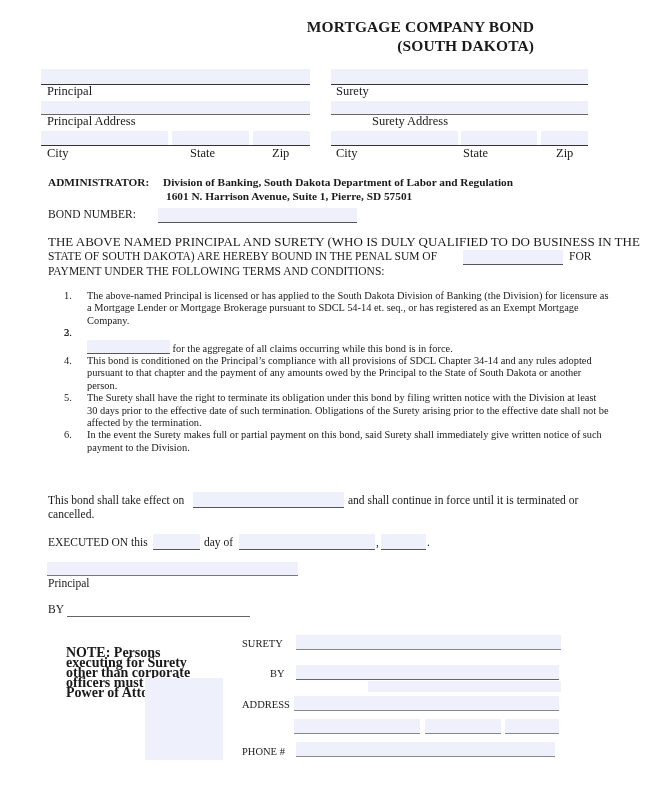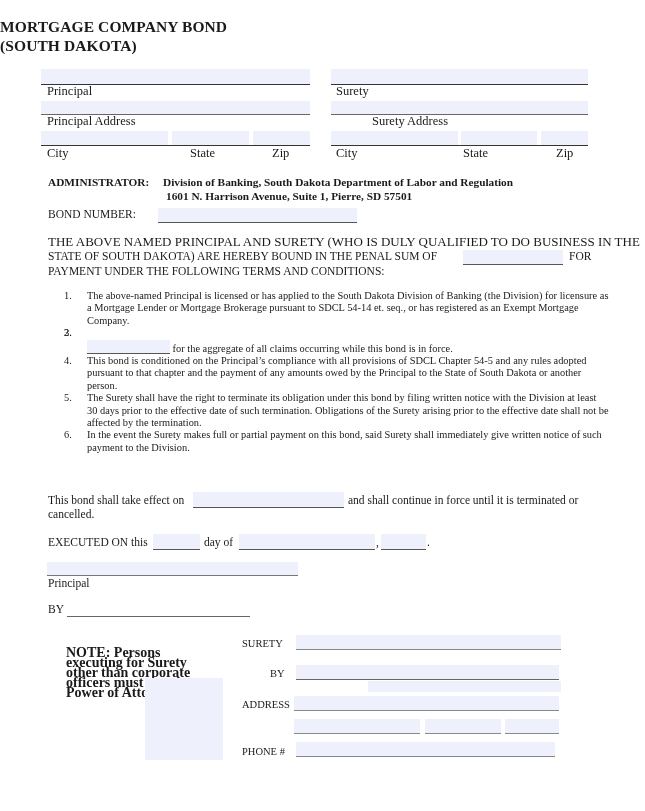--- a/index.html
+++ b/index.html
@@ -1,19 +1,19 @@
 <!DOCTYPE html>
 <html><head>
 <meta charset="utf-8">
 <style>
   html, body { margin: 0; padding: 0; background: #ffffff; }
   body { width: 645px; height: 811px; position: relative; overflow: hidden;
          font-family: "Liberation Serif", "DejaVu Serif", serif; color: #1a1a1a; }
   .abs { position: absolute; }
-  .title { left: 0; width: 522px; text-align: left; font-weight: bold; font-size: 15.5px; letter-spacing: 0.1px; }
+  .title { left: 12px; width: 522px; text-align: right; font-weight: bold; font-size: 15.5px; letter-spacing: 0.1px; }
   .fld { position: absolute; background: #eef0fc; }
   .line { position: absolute; height: 0; border-top: 1px solid #333; }
   .line.thin { border-top: 1px solid #666; }
   .lbl { position: absolute; font-size: 12.5px; white-space: nowrap; }
   .txt { position: absolute; font-size: 12px; white-space: nowrap; }
   .bold { font-weight: bold; }
   .list { position: absolute; left: 64px; width: 545px; font-size: 10.4px; line-height: 12.4px; }
   .li { position: relative; padding-left: 23px; }
   .li .num { position: absolute; left: 0; top: 0; }
   .note { position: absolute; font-size: 14px; line-height: 10px; font-weight: bold; }
@@ -81,21 +81,21 @@
     <span class="num">2.</span>
   </div>
   <div class="li">
     <span class="num">3.</span>
     <br>
     <span class="inline-fld" style="width:83px;"><span></span></span>
     <span>for the aggregate of all claims occurring while this bond is in force.</span>
   </div>
   <div class="li">
     <span class="num">4.</span>
-    <span>This bond is conditioned on the Principal’s compliance with all provisions of SDCL Chapter 54-5 and any rules adopted pursuant to that chapter and the payment of any amounts owed by the Principal to the State of South Dakota or another person.</span>
+    <span>This bond is conditioned on the Principal’s compliance with all provisions of SDCL Chapter 34-14 and any rules adopted pursuant to that chapter and the payment of any amounts owed by the Principal to the State of South Dakota or another person.</span>
   </div>
   <div class="li">
     <span class="num">5.</span>
     <span>The Surety shall have the right to terminate its obligation under this bond by filing written notice with the Division at least 30 days prior to the effective date of such termination.  Obligations of the Surety arising prior to the effective date shall not be affected by the termination.</span>
   </div>
   <div class="li">
     <span class="num">6.</span>
     <span>In the event the Surety makes full or partial payment on this bond, said Surety shall immediately give written notice of such payment to the Division.</span>
   </div>
 </div>

